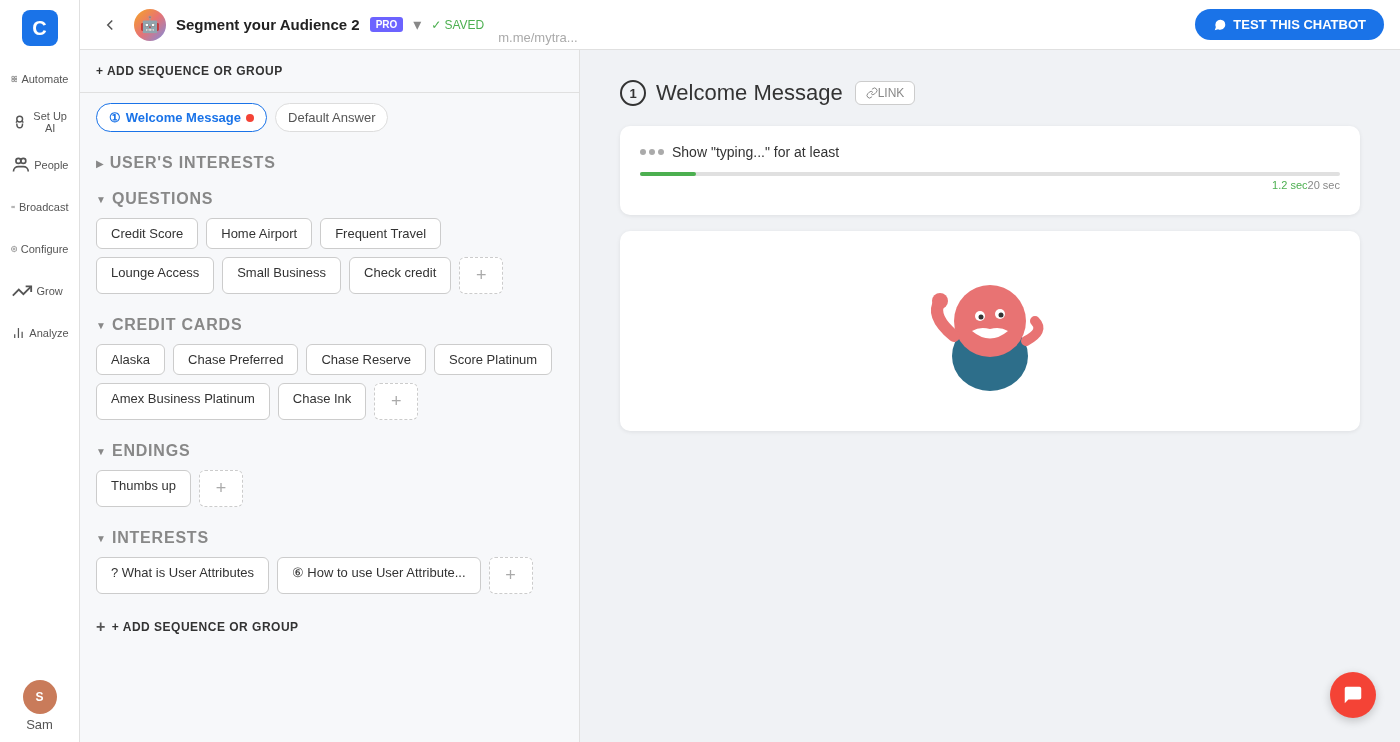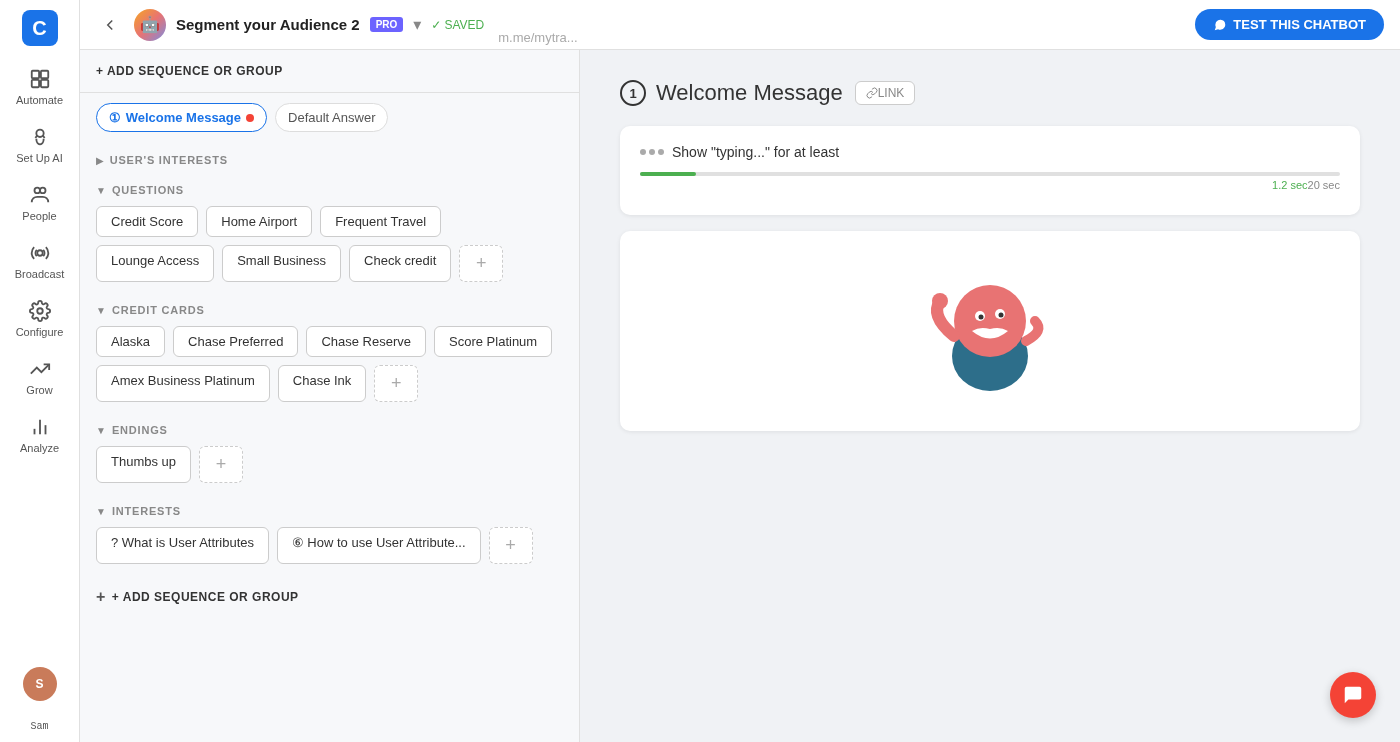--- a/index.html
+++ b/index.html
@@ -20,21 +20,21 @@
     .sidebar-logo {
       width: 36px;
       height: 36px;
       background: #1a73e8;
       border-radius: 8px;
       display: flex; align-items: center; justify-content: center;
       color: white; font-size: 20px; font-weight: bold;
       margin-bottom: 10px;
     }
     .sidebar-item {
-      display: flex; flex-direction: column; align-items: center;
+      display: flex; align-items: center;
       padding: 8px 6px;
       border-radius: 8px;
       cursor: pointer;
       width: 70px;
       gap: 4px;
       color: #555;
     }
     .sidebar-item svg { width: 22px; height: 22px; }
     .sidebar-item-label {
       font-size: 11px;
@@ -45,21 +45,21 @@
       margin-top: auto;
       margin-bottom: 10px;
       display: flex; flex-direction: column; align-items: center;
     }
     .avatar {
       width: 34px; height: 34px; border-radius: 50%;
       background: #c97b5a;
       display: flex; align-items: center; justify-content: center;
       color: white; font-size: 12px; font-weight: bold;
     }
-    .avatar-label { font-size: 10px; color: #555; margin-top: 20px; font-family: Liberation Mono, monospace; }
+    .avatar-label { font-size: 13px; color: #555; margin-top: 3px; }
 
     
     .main-container {
       flex: 1;
       display: flex;
       flex-direction: column;
       overflow: hidden;
     }
     .header {
       height: 50px;
@@ -148,21 +148,21 @@
     .tab-dot {
       width: 8px; height: 8px; border-radius: 50%; background: #f44336;
     }
 
     .section-header {
       padding: 12px 16px 6px;
       display: flex; align-items: center; gap: 6px;
       cursor: pointer;
     }
     .section-header-text {
-      font-size: 11px; font-weight: 700; color: #888;
+      font-size: 16px; font-weight: 700; color: #888;
       letter-spacing: 0.8px; text-transform: uppercase;
     }
     .section-chevron { color: #888; font-size: 10px; }
 
     .tags-container {
       padding: 4px 16px 10px;
       display: flex; flex-wrap: wrap; gap: 8px; text-align: right;
     }
     .tag {
       border: 1.5px solid #ccc;

